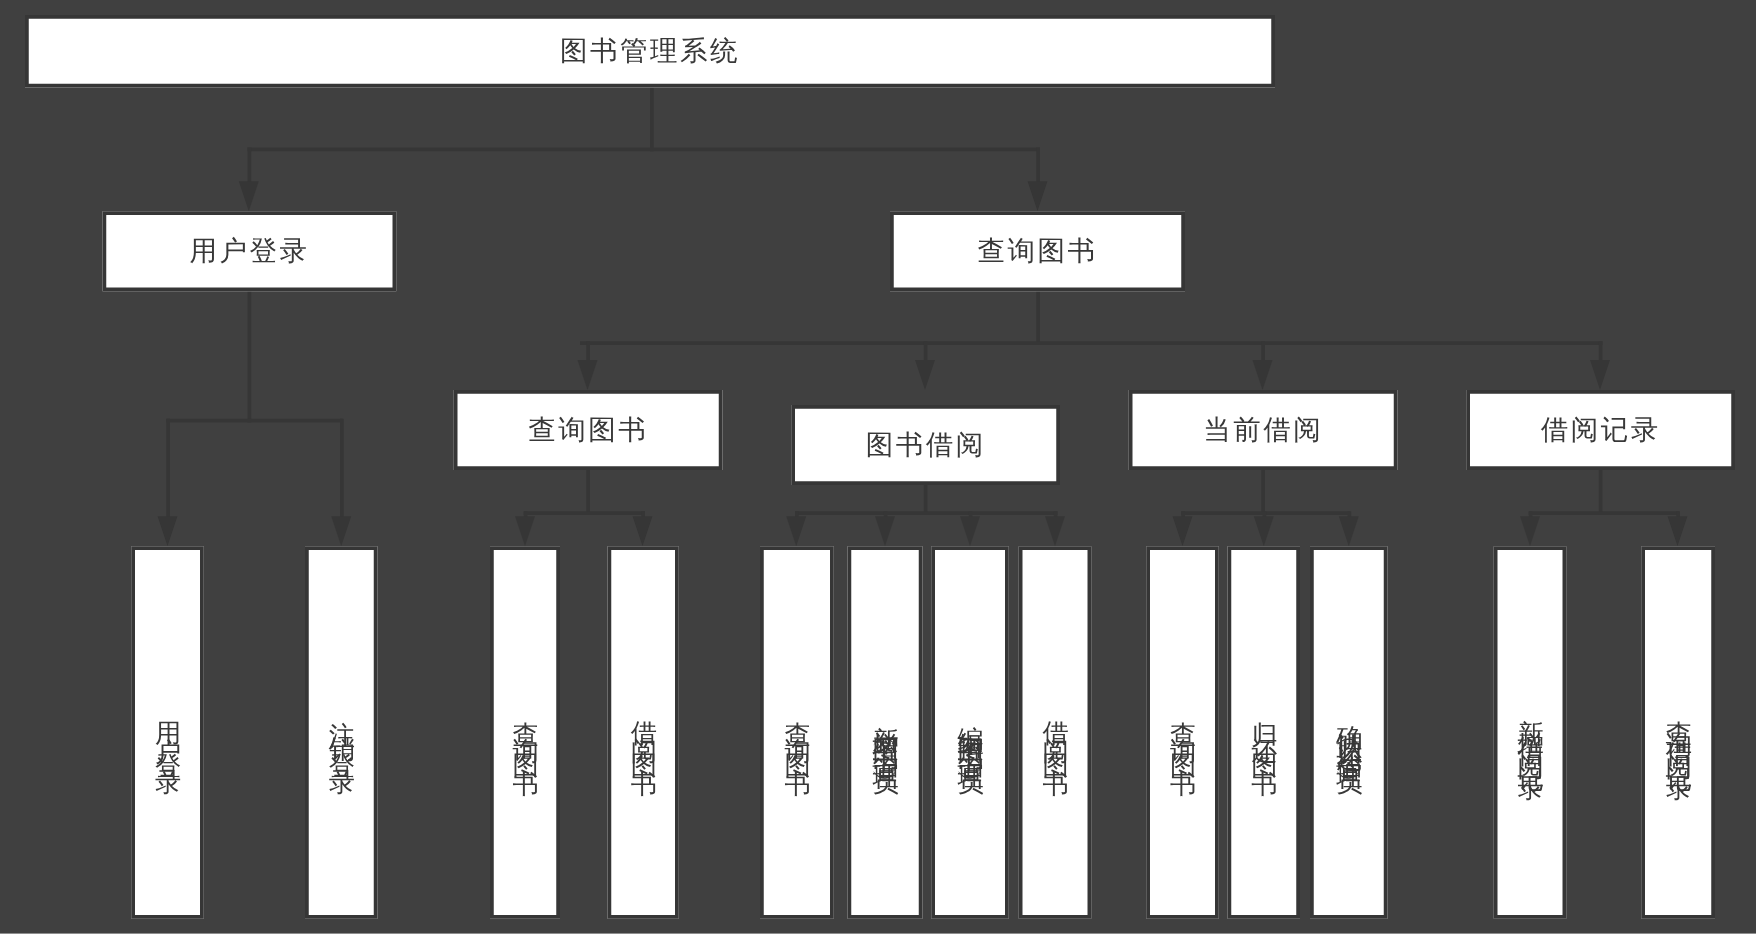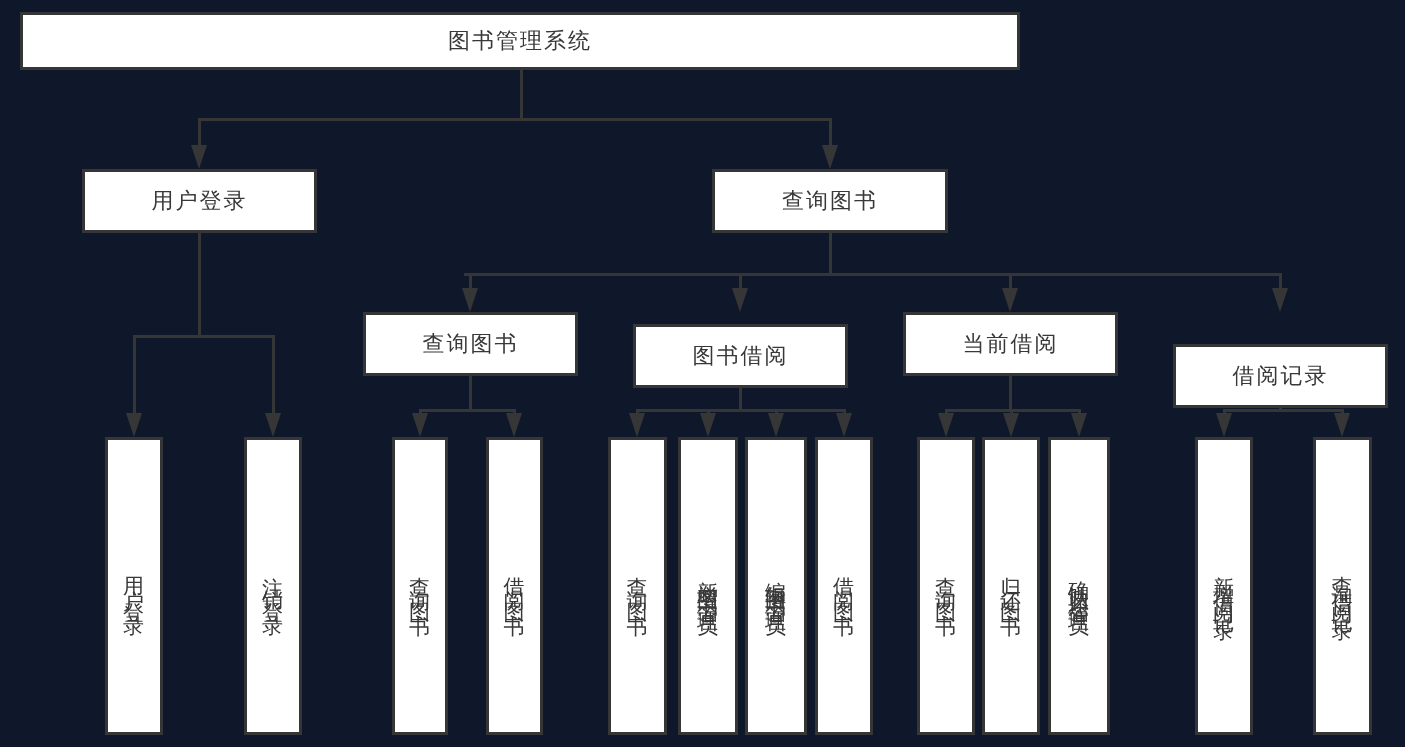--- a/index.html
+++ b/index.html
@@ -1,35 +1,35 @@
 <!DOCTYPE html>
 <html><head>
 <meta charset="utf-8">
 <style>
   html,body{margin:0;padding:0;background:#ffffff;}
   .canvas{
-    position:relative;width:1405px;height:747px;background:#0f172a;overflow:hidden;
+    position:relative;width:1405px;height:747px;background:#404040;overflow:hidden;
     font-family:"Liberation Sans","DejaVu Sans",sans-serif;
   }
   .box{
     position:absolute;box-sizing:border-box;border:3px solid #363636;background:#ffffff;
     display:flex;align-items:center;justify-content:center;z-index:2;
   }
   .hlabel{font-size:22px;color:#383838;letter-spacing:2px;white-space:nowrap;}
   .vtext{
     writing-mode:vertical-rl;font-size:21px;color:#383838;line-height:1.1;white-space:nowrap;
   }
   
   .n-root{left:20px;top:12px;width:1000px;height:58px;}
   .n-userlogin{left:82px;top:169px;width:235px;height:64px;}
   .n-bookmgmt{left:712px;top:169px;width:236px;height:64px;}
   .n-newbook{left:363px;top:312px;width:215px;height:64px;}
   .n-bookborrow{left:633px;top:324px;width:215px;height:64px;font-family:Liberation Mono, monospace;}
   .n-currentborrow{left:903px;top:312px;width:215px;height:64px;}
-  .n-borrowrecord{left:1173px;top:312px;width:215px;height:64px;margin-top:32px;}
+  .n-borrowrecord{left:1173px;top:312px;width:215px;height:64px;}
   .leaf{top:437px;height:298px;}
   .line{position:absolute;background:#363636;z-index:1;}
   .ahead{
     position:absolute;width:0;height:0;z-index:1;
     border-left:8px solid transparent;border-right:8px solid transparent;border-top:24px solid #363636;
   }
   .watermark{
     position:absolute;left:1186px;top:714px;z-index:5;font-size:19px;color:#c2c2c2;
     white-space:nowrap;letter-spacing:1px;
   }

